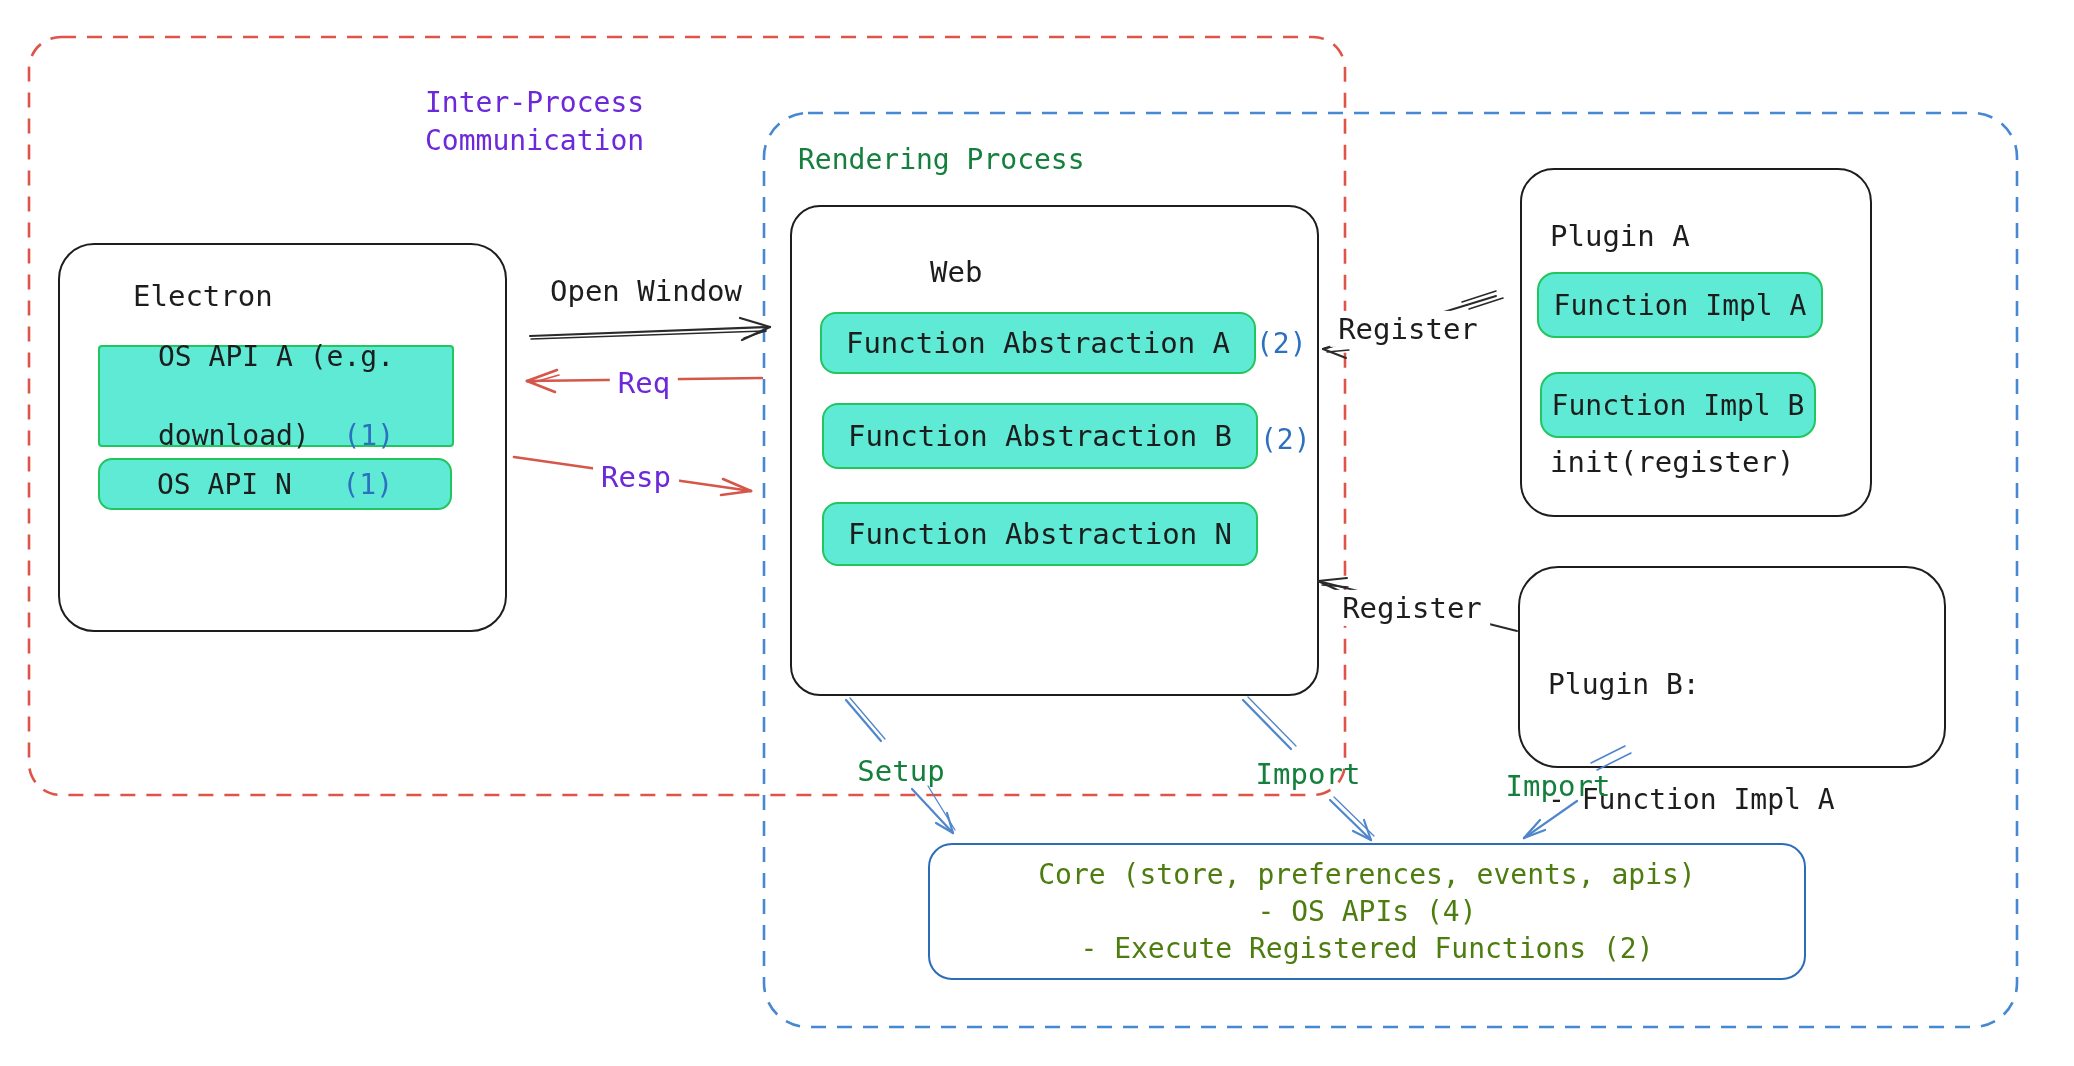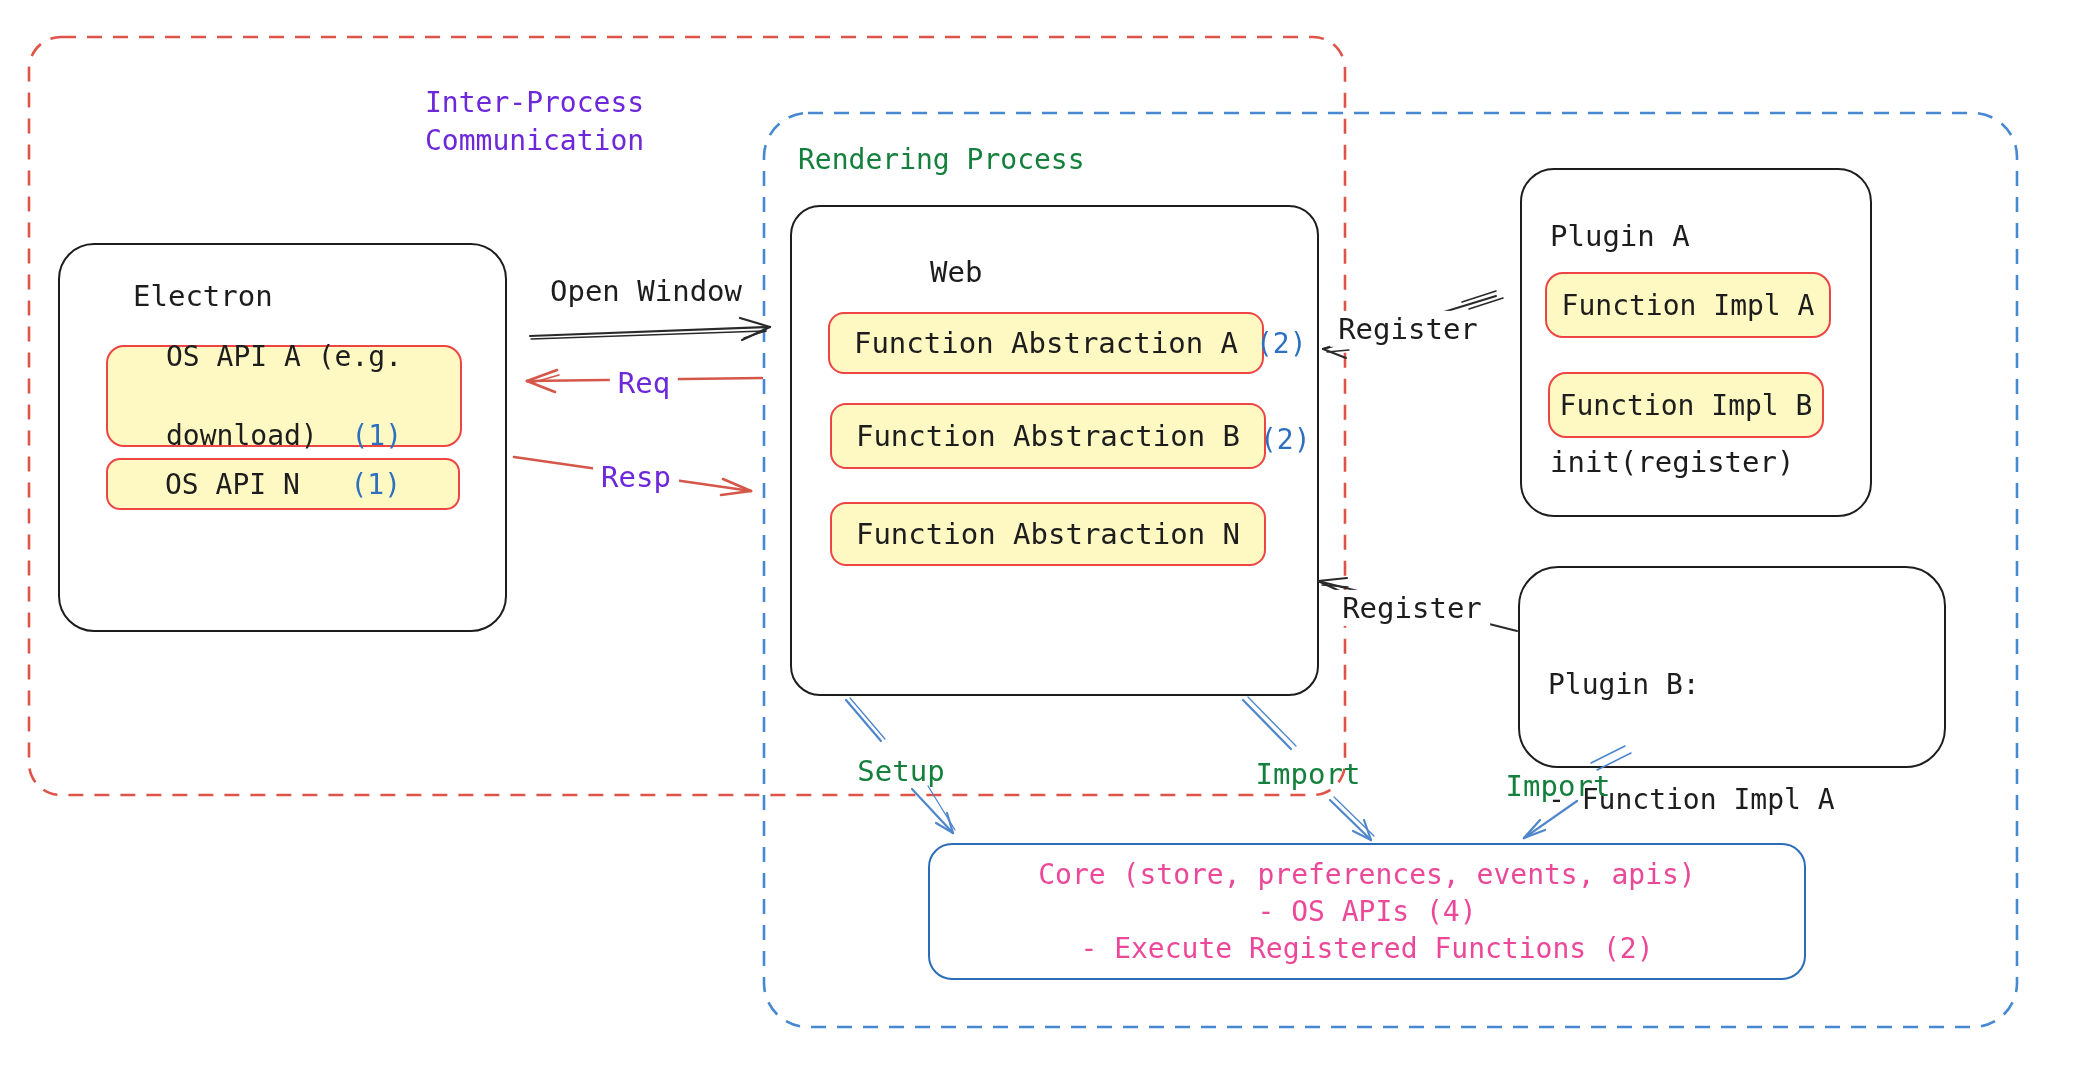--- a/index.html
+++ b/index.html
@@ -4,33 +4,33 @@
 <style>
   html,body{margin:0;padding:0;background:#ffffff;}
   .stage{
     position:relative;width:2074px;height:1066px;background:#ffffff;overflow:hidden;
     font-family:"DejaVu Sans Mono","Liberation Mono",monospace;
     color:#1d1d1d;
   }
   .abs{position:absolute;}
   
   .sbox{position:absolute;border:2.2px solid #1d1d1d;border-radius:30px;background:#ffffff;}
-  .ibox{position:absolute;border:2px solid #ef4444;border-radius:16px;background:#fef9c3;
-        display:flex;align-items:center;justify-content:center;font-size:29px;white-space:nowrap;margin-left:8px;}
+  .ibox{position:absolute;border:2px solid #22c55e;border-radius:16px;background:#5eead4;
+        display:flex;align-items:center;justify-content:center;font-size:29px;white-space:nowrap;}
   
   .t{position:absolute;white-space:pre;font-size:29px;line-height:1.25;}
   .red{color:#6d28d9;}
   .blue{color:#15803d;}
   .ctr{transform:translate(-50%,-50%);}
   .wbg{background:#ffffff;padding:0 8px;}
   .badge{color:#2e70c0;}
   
   #electron{left:58px;top:243px;width:445px;height:385px;border-radius:36px;}
   #electron-title{left:93px;top:278px;font-size:29px;margin-left:40px;}
-  #api-a{left:98px;top:345px;width:352px;height:98px;border-radius:18px;flex-direction:column;font-size:28px;gap:44px;}
+  #api-a{left:98px;top:345px;width:352px;height:98px;border-radius:4px;flex-direction:column;font-size:28px;gap:44px;}
   #api-a .line{line-height:35px;}
   #api-n{left:98px;top:458px;width:350px;height:48px;border-radius:14px;font-size:28px;}
   
   #web{left:790px;top:205px;width:525px;height:487px;border-radius:30px;}
   #web-title{left:930px;top:254px;font-size:29px;}
   #fa-a{left:820px;top:312px;width:432px;height:58px;}
   #fa-b{left:822px;top:403px;width:432px;height:62px;}
   #fa-n{left:822px;top:502px;width:432px;height:60px;}
   #badge-2a{left:1256px;top:326px;font-size:28px;}
   #badge-2b{left:1260px;top:422px;font-size:28px;}
@@ -42,21 +42,21 @@
   #impl-b{left:1540px;top:372px;width:272px;height:62px;border-radius:18px;font-size:28px;}
   #init-label{left:1550px;top:444px;font-size:29px;}
   
   #plugin-b{left:1518px;top:566px;width:424px;height:198px;border-radius:40px;}
   #plugin-b-text{left:1548px;top:592px;font-size:28px;}
   #plugin-b-text .line{display:block;line-height:45px;white-space:pre;}
   
   #core{left:928px;top:843px;width:874px;height:133px;border-radius:24px;
         border:2px solid #2c6db8;background:#ffffff;display:flex;flex-direction:column;
         align-items:center;justify-content:center;}
-  #core .line{display:block;text-align:center;line-height:37px;font-size:28px;color:#ec4899;white-space:pre;}
+  #core .line{display:block;text-align:center;line-height:37px;font-size:28px;color:#4d7c0f;white-space:pre;}
   
   #ipc-title{left:425px;top:84px;font-size:28px;line-height:38px;}
   #rp-title{left:798px;top:142px;font-size:28px;}
   
   #lbl-open{left:646px;top:291px;font-size:29px;}
   #lbl-req{left:644px;top:383px;font-size:29px;}
   #lbl-resp{left:636px;top:477px;font-size:29px;}
   #lbl-reg1{left:1408px;top:329px;font-size:29px;}
   #lbl-reg2{left:1412px;top:608px;font-size:29px;}
   #lbl-setup{left:901px;top:771px;font-size:29px;}

